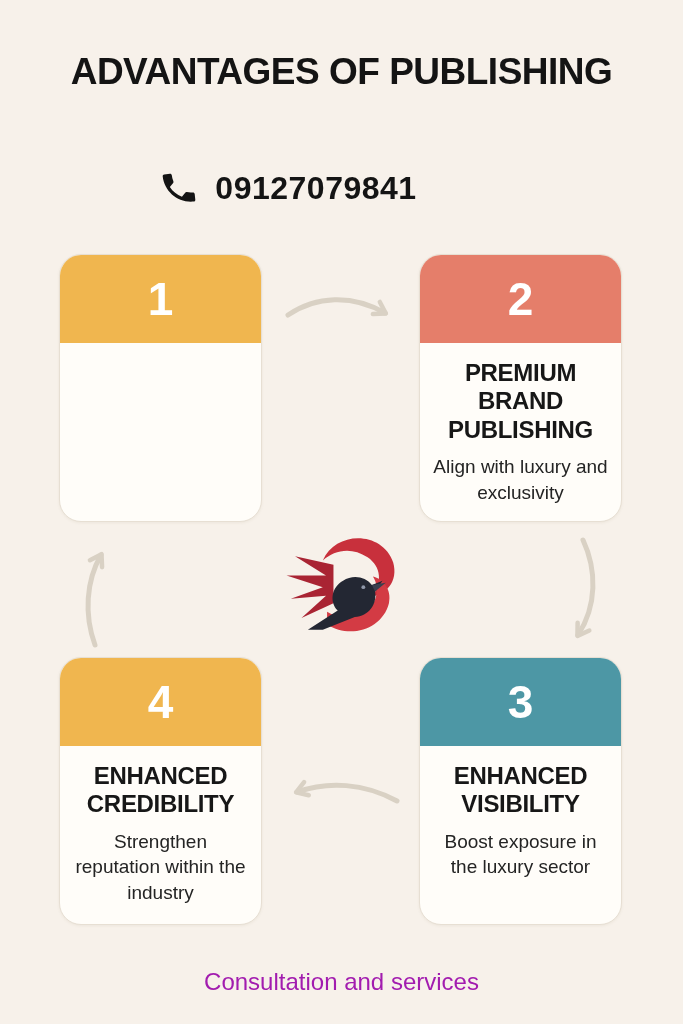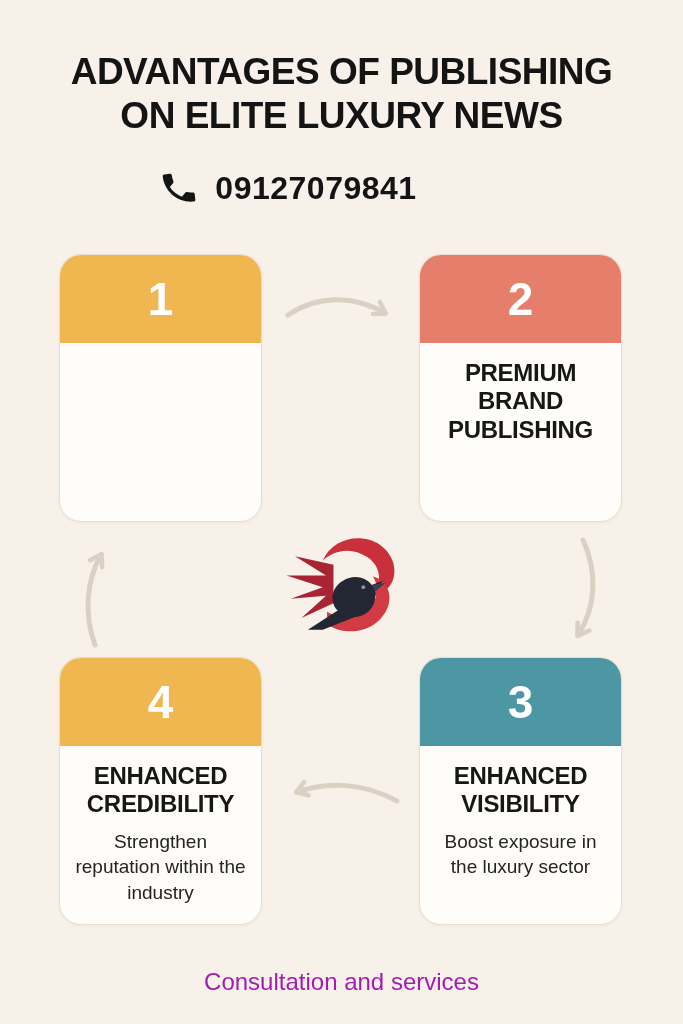--- a/index.html
+++ b/index.html
@@ -66,21 +66,20 @@
     text-align:center;font-size:24px;color:#a21caf;
   }
 </style>
 </head>
 <body>
 
 <div class="canvas">
 
   <h1 class="title">
     <span class="line">ADVANTAGES OF PUBLISHING</span>
-    <span class="line">ON ELITE LUXURY NEWS</span>
   </h1>
 
   <div class="phone-row">
     <span class="phone-icon">
       <svg viewBox="0 0 24 24" aria-hidden="true">
         <path d="M6.62 10.79c1.44 2.83 3.76 5.14 6.59 6.59l2.2-2.2c.27-.27.67-.36 1.02-.24 1.12.37 2.33.57 3.57.57.55 0 1 .45 1 1V20c0 .55-.45 1-1 1C10.61 21 3 13.39 3 4c0-.55.45-1 1-1h3.5c.55 0 1 .45 1 1 0 1.25.2 2.45.57 3.57.11.35.03.74-.25 1.02l-2.2 2.2z" fill="#141414"></path>
       </svg>
     </span>
     <span class="phone-number">09127079841</span>
   </div>
@@ -104,20 +103,21 @@
       <span class="card-num">1</span>
     </div>
   </section>
 
   <section class="card card2">
     <div class="card-head" style="background: rgb(229, 126, 106);">
       <span class="card-num">2</span>
     </div>
     <div class="card-body">
       <h2 class="card-title">PREMIUM BRAND PUBLISHING</h2>
+      <p class="card-desc">Align with luxury and exclusivity</p>
     </div>
   </section>
 
   <section class="card card3">
     <div class="card-head" style="background: rgb(77, 151, 165);">
       <span class="card-num">3</span>
     </div>
     <div class="card-body">
       <h2 class="card-title">ENHANCED VISIBILITY</h2>
       <p class="card-desc">Boost exposure in the luxury sector</p>

